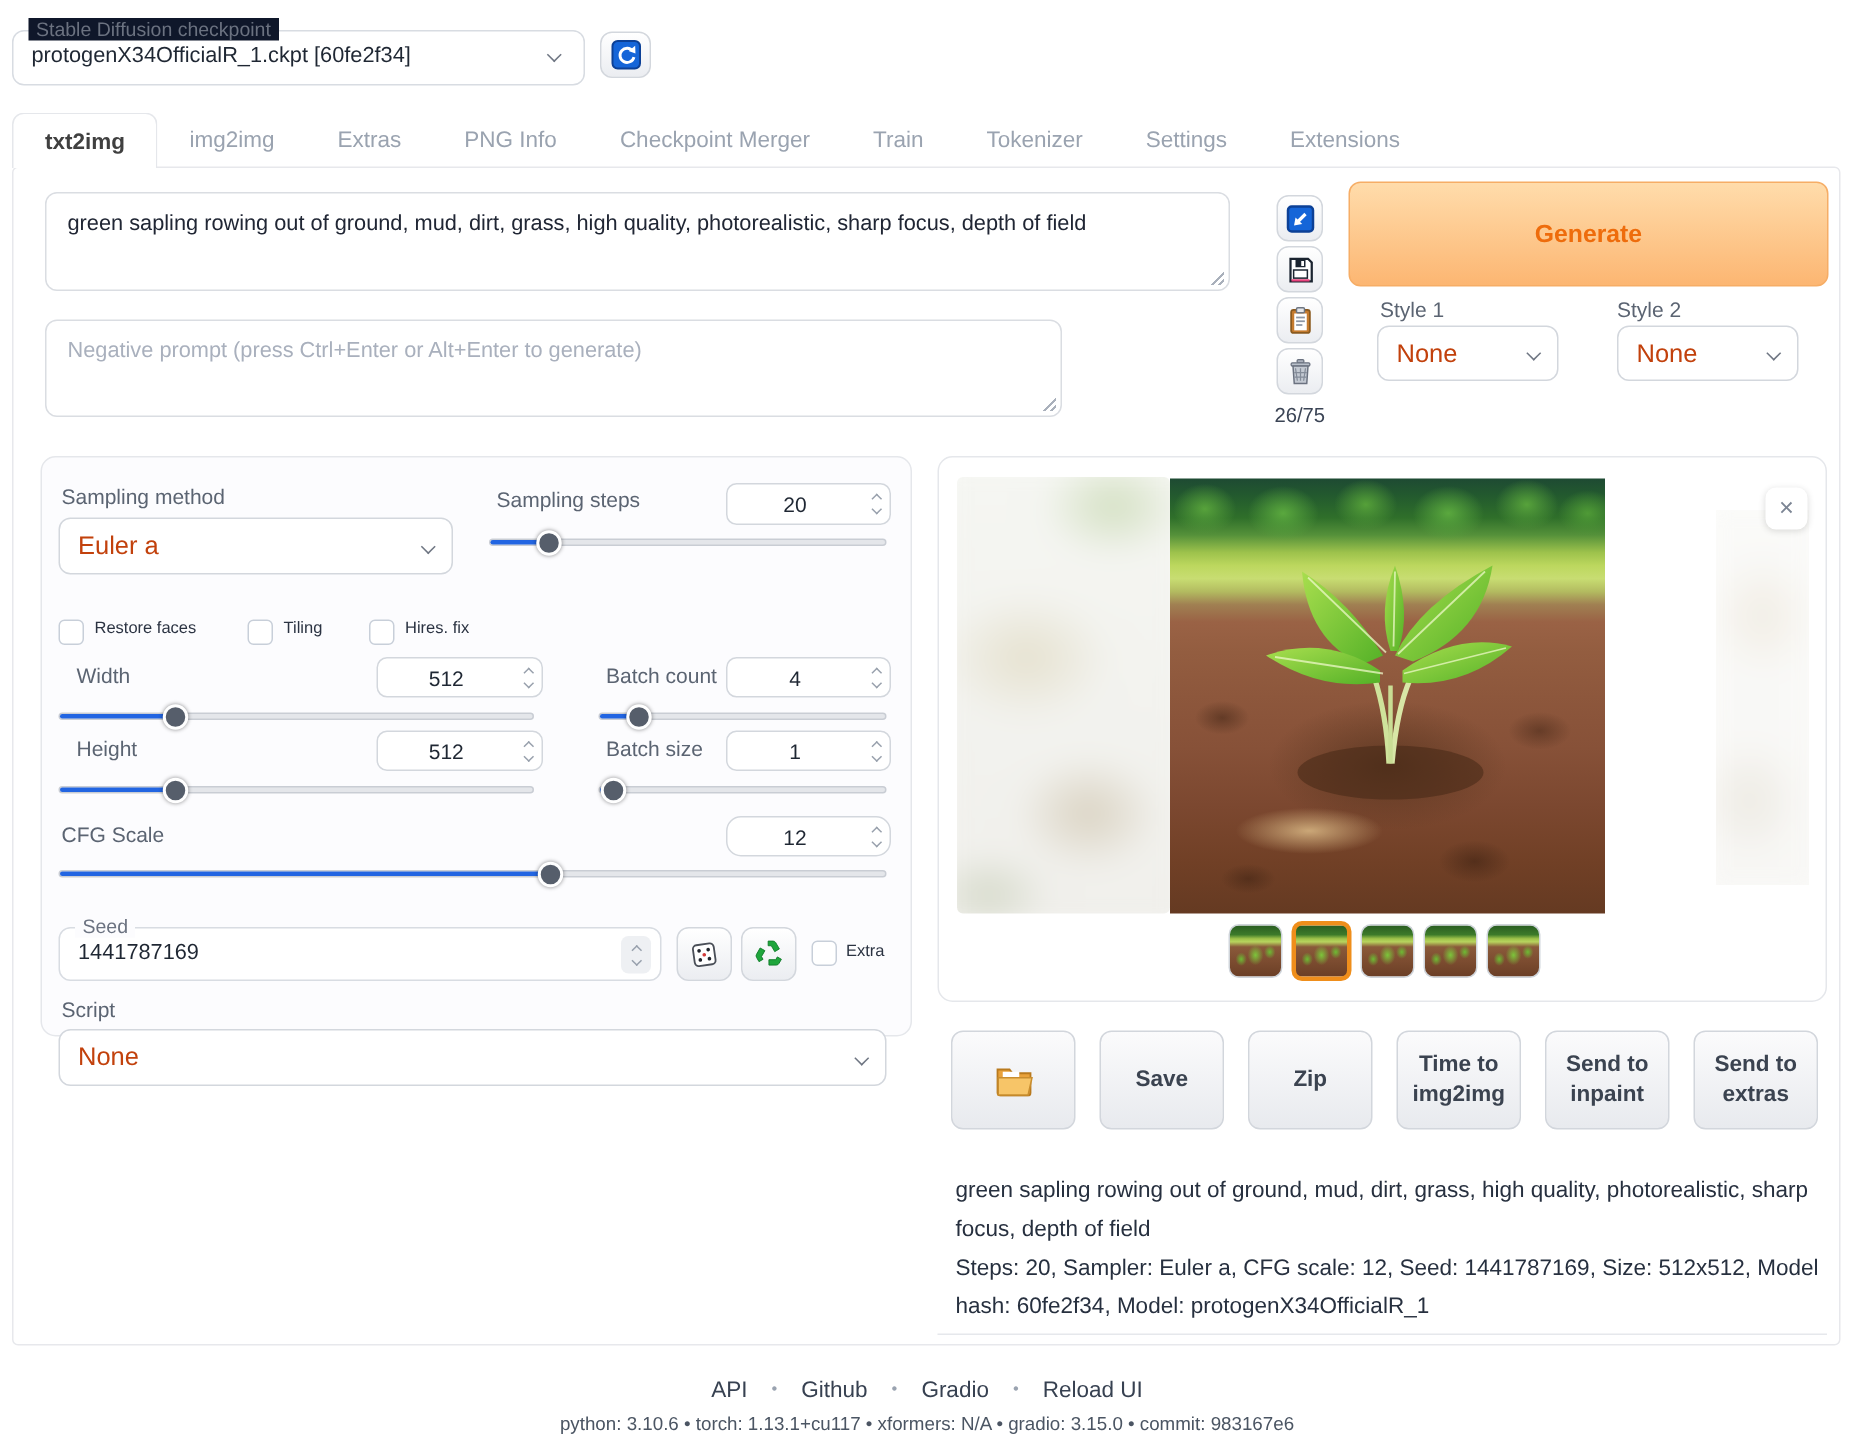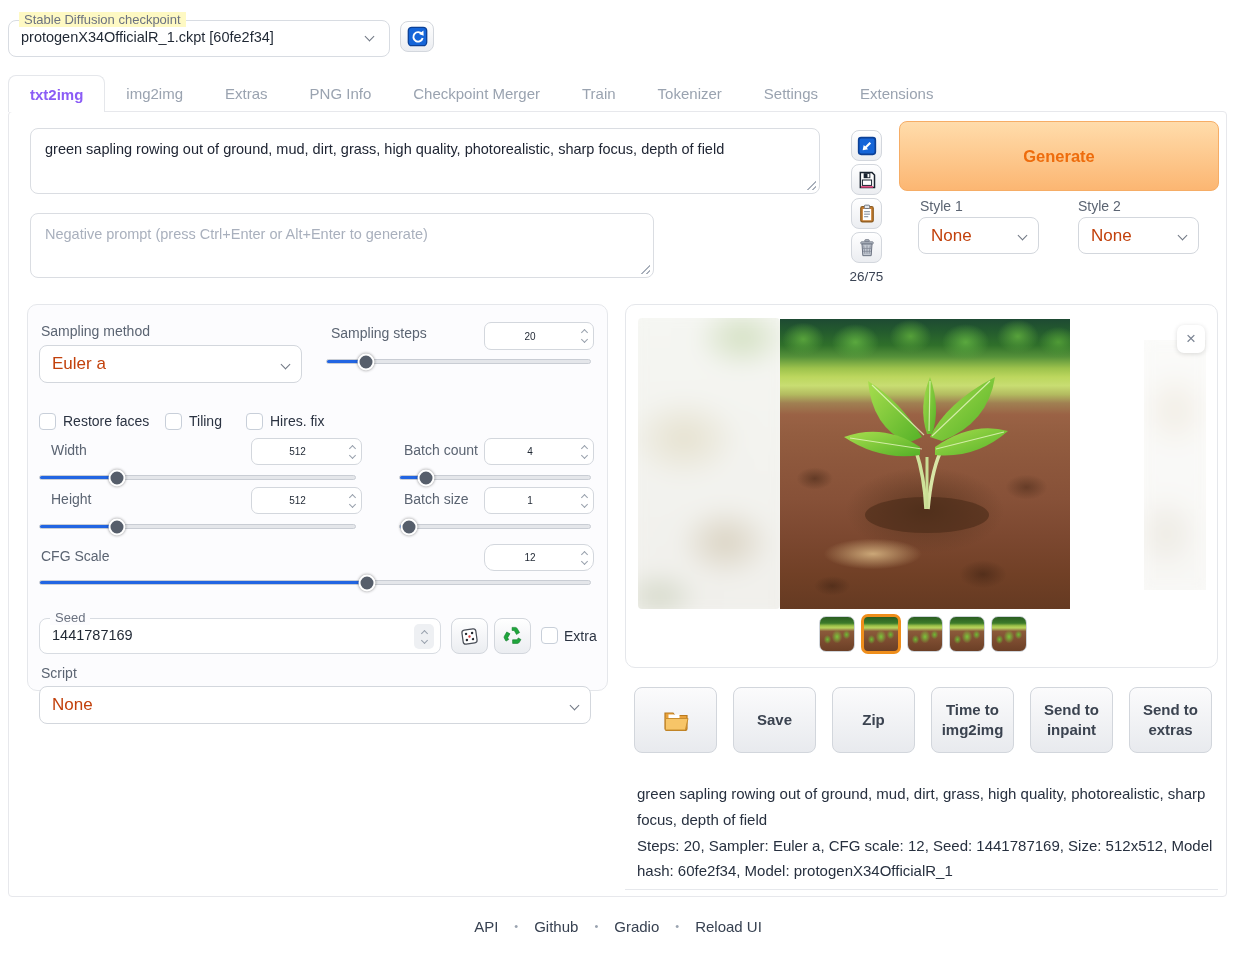--- a/index.html
+++ b/index.html
@@ -2,47 +2,47 @@
 <html><head>
 <meta charset="utf-8">
 <style>
   * { margin:0; padding:0; box-sizing:border-box; }
   html,body { background:#fff; }
   body { font-family:"Liberation Sans","DejaVu Sans",sans-serif; }
   #app { position:relative; width:1236px; height:966px; background:#fff; overflow:hidden; }
 
   
   .fieldbox { position:absolute; background:#fff; border:1px solid #d8dce2; border-radius:8px; }
-  .float-label { position:absolute; top:-9px; left:10px; background:#fef9c3; padding:0 5px; font-size:13px; color:#6b7280; white-space:nowrap; }
+  .float-label { position:absolute; top:-9px; left:10px; background:#0f172a; padding:0 5px; font-size:13px; color:#6b7280; white-space:nowrap; }
   .glabel { position:absolute; font-size:14px; color:#5b6472; white-space:nowrap; }
   .chev { display:inline-block; width:7px; height:7px; border-right:1.8px solid #6f7683; border-bottom:1.8px solid #6f7683; transform:rotate(45deg); }
   .chev.sm { width:5px; height:5px; border-color:#98a0ac; border-width:1.4px; }
   .chev.up { transform:rotate(-135deg); }
   .iconbtn { position:absolute; display:flex; align-items:center; justify-content:center;
              background:linear-gradient(180deg,#ffffff,#ebedf1); border:1px solid #d3d7dd; border-radius:8px; cursor:pointer; }
   .numbox { position:absolute; background:#fff; border:1px solid #d3d7dd; border-radius:7px; display:flex; align-items:center; }
-  .numbox .numval { flex:1; text-align:center; font-size:10px; color:#1f2733; }
+  .numbox .numval { flex:1; text-align:center; font-size:14px; color:#1f2733; }
   .numbox .spin { display:flex; flex-direction:column; align-items:center; justify-content:center; gap:2px; width:18px; height:100%; }
   .slider { position:absolute; height:5px; background:#e4e6ea; border:1px solid #c9cdd4; border-radius:4px; }
   .slider .fill { position:absolute; left:0; top:0; bottom:0; background:#2265e2; border-radius:4px; }
   .slider .thumb { position:absolute; top:50%; width:17px; height:17px; background:#565e6b; border:2px solid #fff;
                    border-radius:50%; transform:translate(-50%,-50%); box-shadow:0 0 3px rgba(0,0,0,.45); }
   .cb { position:absolute; width:17px; height:17px; background:#fff; border:1.5px solid #c8cfd9; border-radius:4px; }
-  .cb-label { position:absolute; font-size:14px; color:#2b3342; white-space:nowrap; }
+  .cb-label { position:absolute; font-size:11px; color:#2b3342; white-space:nowrap; }
   .select { position:absolute; background:#fff; border:1px solid #d3d7dd; border-radius:8px; display:flex; align-items:center;
             padding:0 12px; justify-content:space-between; cursor:pointer; }
   .select .val { font-size:17px; color:#c2410c; }
   .resize-grip { position:absolute; right:3px; bottom:3px; width:11px; height:11px;
                  background:repeating-linear-gradient(135deg, transparent 0 2px, #a9b0bb 2px 3.5px); clip-path:polygon(100% 0,100% 100%,0 100%); }
 
   
   .tabs-row { position:absolute; left:8px; top:75px; display:flex; align-items:stretch; height:37px; }
   .tab { display:flex; align-items:center; padding:0 21px; font-size:15px; color:#9aa3b0; cursor:pointer; }
   .tab.active { border:1px solid #e5e7eb; border-bottom:none; border-radius:8px 8px 0 0; background:#fff;
-                color:#8b5cf6; font-weight:700; position:relative; z-index:3; }
+                color:#404040; font-weight:700; position:relative; z-index:3; }
   .content-frame { position:absolute; left:8px; top:111px; width:1219px; height:786px; border:1px solid #e7e8ec; border-radius:4px; }
 
   .textbox { position:absolute; background:#fff; border:1px solid #dadde2; border-radius:8px; padding:10px 14px;
              font-size:14.5px; line-height:1.45; color:#202634; }
   .textbox.placeholder { color:#a9b0bd; }
 
   .gen-btn { position:absolute; left:899px; top:121px; width:320px; height:70px; border-radius:8px;
              background:linear-gradient(180deg,#ffdcab,#fcb672); border:1px solid #f6ad66;
              display:flex; align-items:center; justify-content:center; font-size:16.5px; font-weight:700; color:#ee6c0c; cursor:pointer; }
 
@@ -141,21 +141,21 @@
     <div class="tab">Tokenizer</div>
     <div class="tab">Settings</div>
     <div class="tab">Extensions</div>
   </div>
   <div class="content-frame"></div>
 
   <div class="textbox" style="left:30px;top:128px;width:790px;height:66px;">
     <span>green sapling rowing out of ground, mud, dirt, grass, high quality, photorealistic, sharp focus, depth of field</span>
     <span class="resize-grip"></span>
   </div>
-  <div class="textbox placeholder" style="left:30px;top:213px;width:624px;height:65px;">
+  <div class="textbox placeholder" style="left:30px;top:213px;width:678px;height:65px;">
     <span>Negative prompt (press Ctrl+Enter or Alt+Enter to generate)</span>
     <span class="resize-grip"></span>
   </div>
 
   <div class="iconbtn" style="left:851px;top:130px;width:31px;height:31px;">
     <span>
       <svg width="20" height="20" viewBox="0 0 24 24">
         <rect x="2" y="2" width="20" height="20" rx="3" fill="#1565d8" stroke="#0c4096" stroke-width="2"></rect>
         <line x1="16" y1="8" x2="10" y2="14" stroke="#fff" stroke-width="2.6"></line>
         <polygon points="6.8,17.2 13.4,16 8,10.8" fill="#fff"></polygon>
@@ -403,14 +403,15 @@
     <div>Steps: 20, Sampler: Euler a, CFG scale: 12, Seed: 1441787169, Size: 512x512, Model hash: 60fe2f34, Model: protogenX34OfficialR_1</div>
   </div>
   <div class="info-divider"></div>
 
   <div class="footer-links">
     <span class="flink">API</span>
     <span class="flink">Github</span>
     <span class="flink">Gradio</span>
     <span class="flink">Reload UI</span>
   </div>
+  <div class="footer-versions">python: 3.10.6  •  torch: 1.13.1+cu117  •  xformers: N/A  •  gradio: 3.15.0  •  commit: 983167e6</div>
 
 </div>
 
 </body></html>

